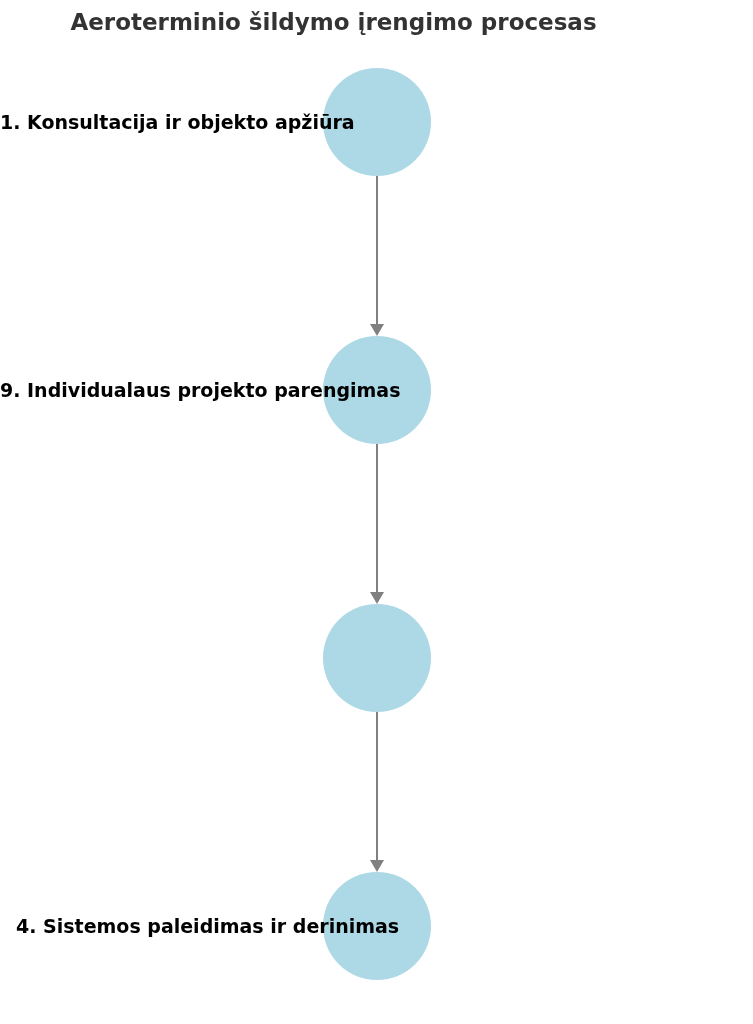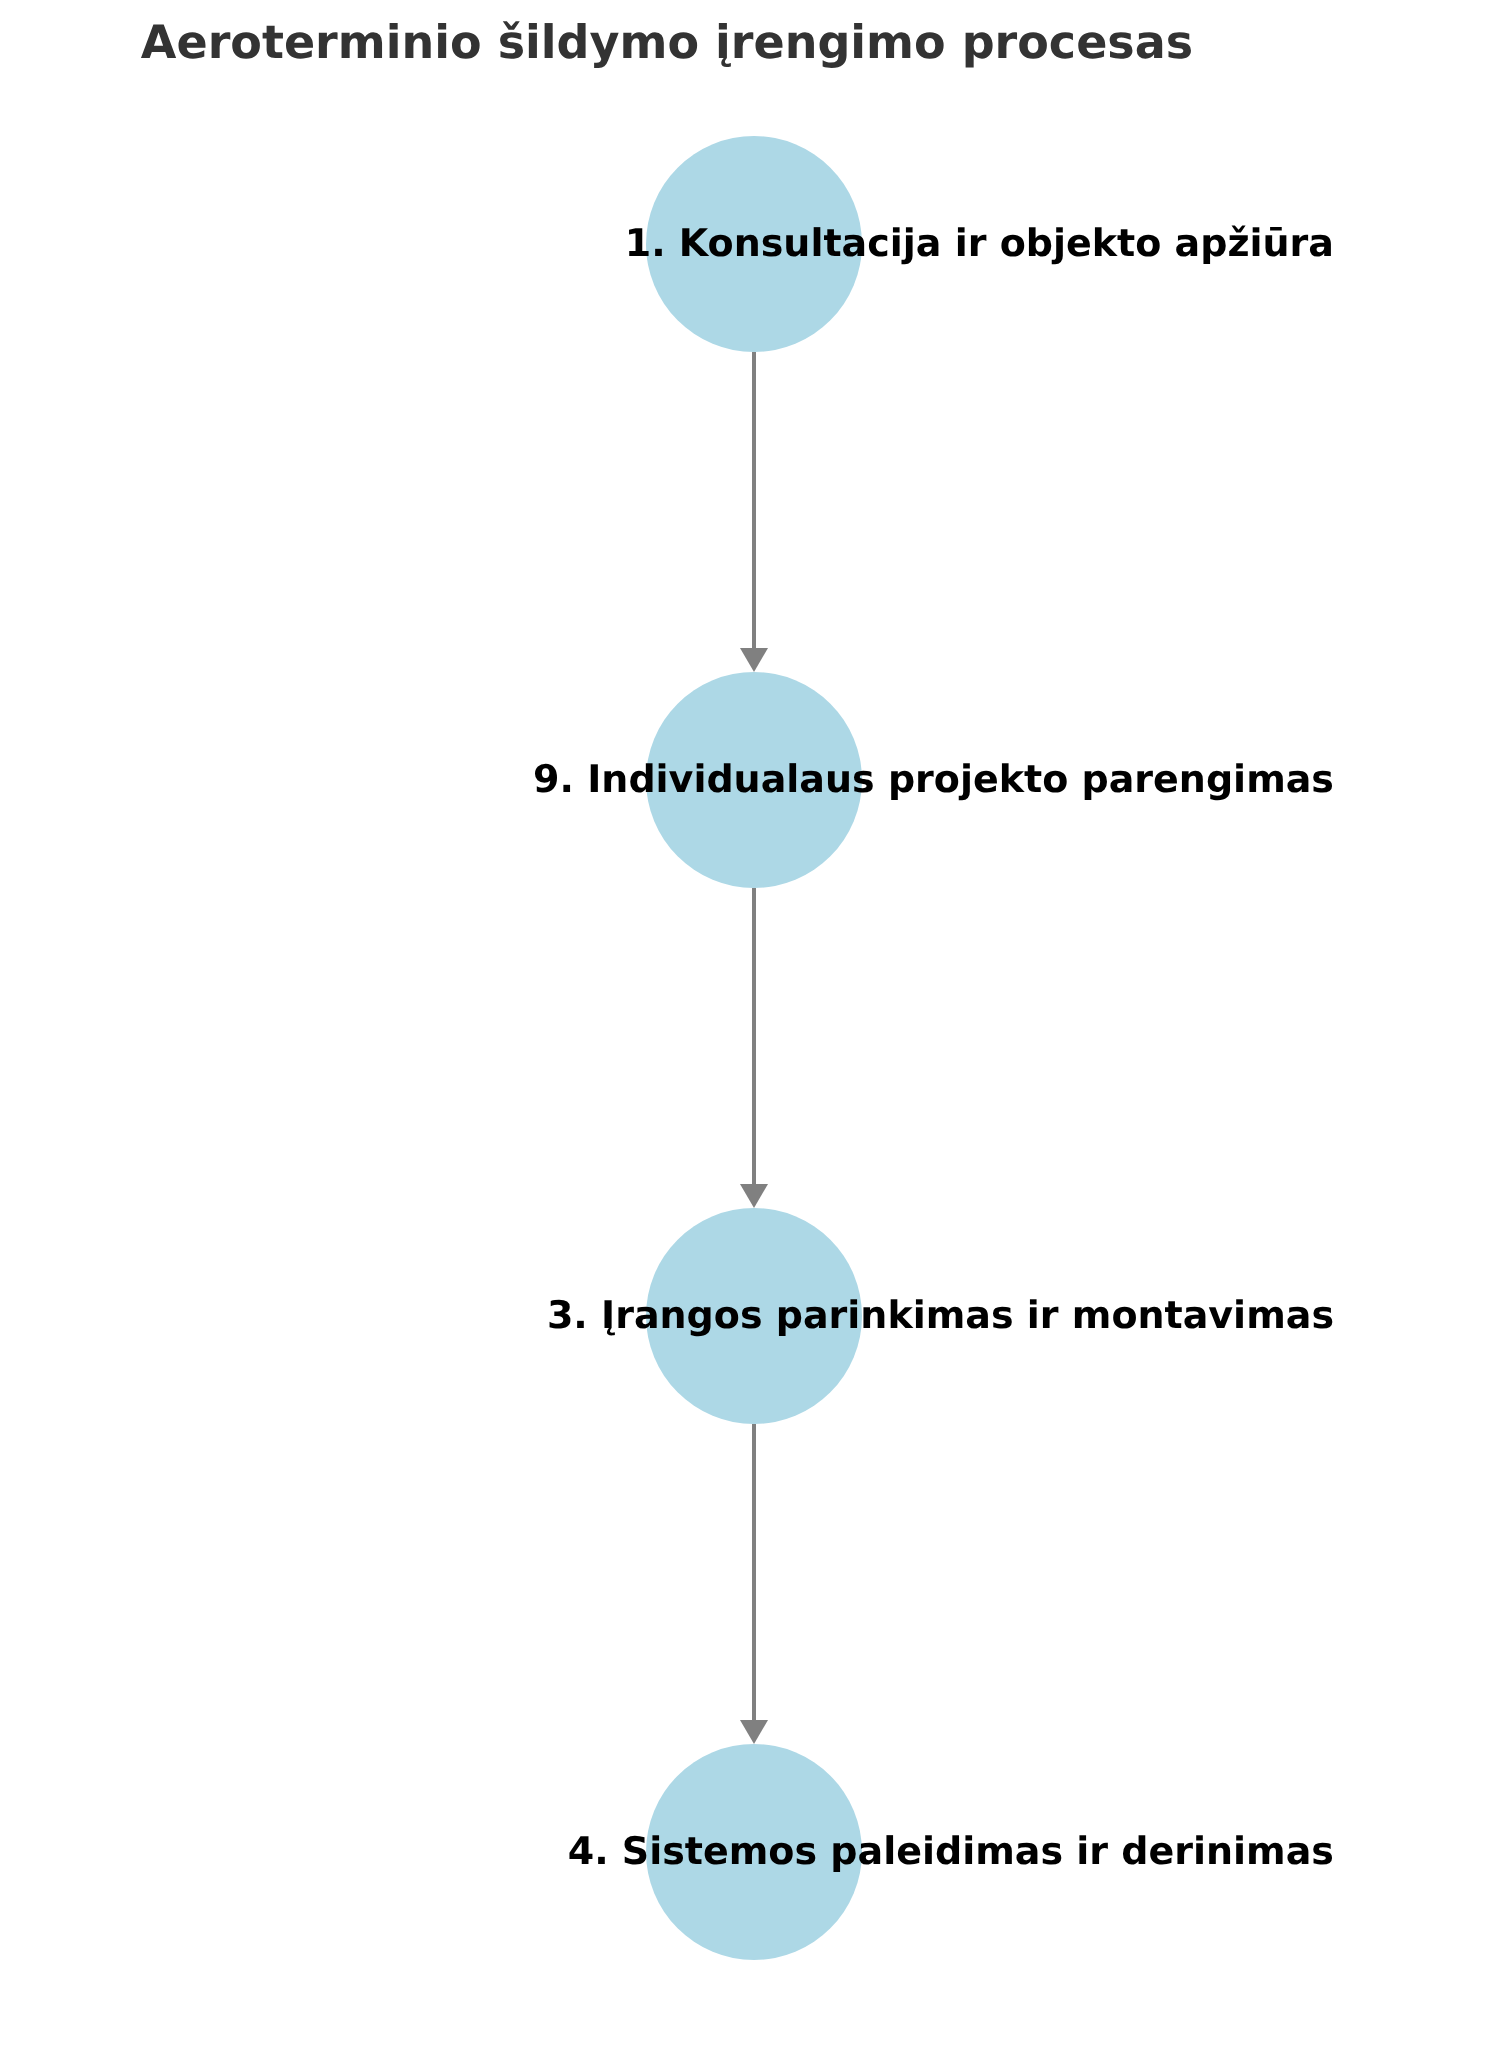--- a/index.html
+++ b/index.html
@@ -37,31 +37,31 @@
   .node.n1 { top: 68px; }
   .node.n2 { top: 336px; }
   .node.n3 { top: 604px; }
   .node.n4 { top: 872px; }
   .node-label {
     position: absolute;
     left: 0;
     width: 100%;
     height: 28px;
     line-height: 28px;
-    text-align: right;
+    text-align: left;
     font-size: 19px;
     font-weight: bold;
     color: var(--label-color, #000000);
     white-space: nowrap;
     z-index: 2;
   }
   .node-label.l1 { top: 108px; }
   .node-label.l2 { top: 376px; }
   .node-label.l3 { top: 644px; }
-  .node-label.l4 { top: 912px; }
+  .node-label.l4 { top: 912px; margin-left: 16px; }
   .arrow {
     position: absolute;
     left: 0;
     width: 100%;
   }
   .arrow-line {
     position: absolute;
     left: 376px;
     width: 2px;
     height: 148px;
@@ -103,16 +103,15 @@
     <div class="arrow-line"></div>
     <div class="arrow-head"></div>
   </div>
   <div class="arrow a3">
     <div class="arrow-line"></div>
     <div class="arrow-head"></div>
   </div>
 
   <div class="node-label l1">1. Konsultacija ir objekto apžiūra</div>
   <div class="node-label l2">9. Individualaus projekto parengimas</div>
-  <div class="node-label l3">3. Įrangos parinkimas ir montavimas</div>
   <div class="node-label l4">4. Sistemos paleidimas ir derinimas</div>
 
 </div>
 
 </body></html>

